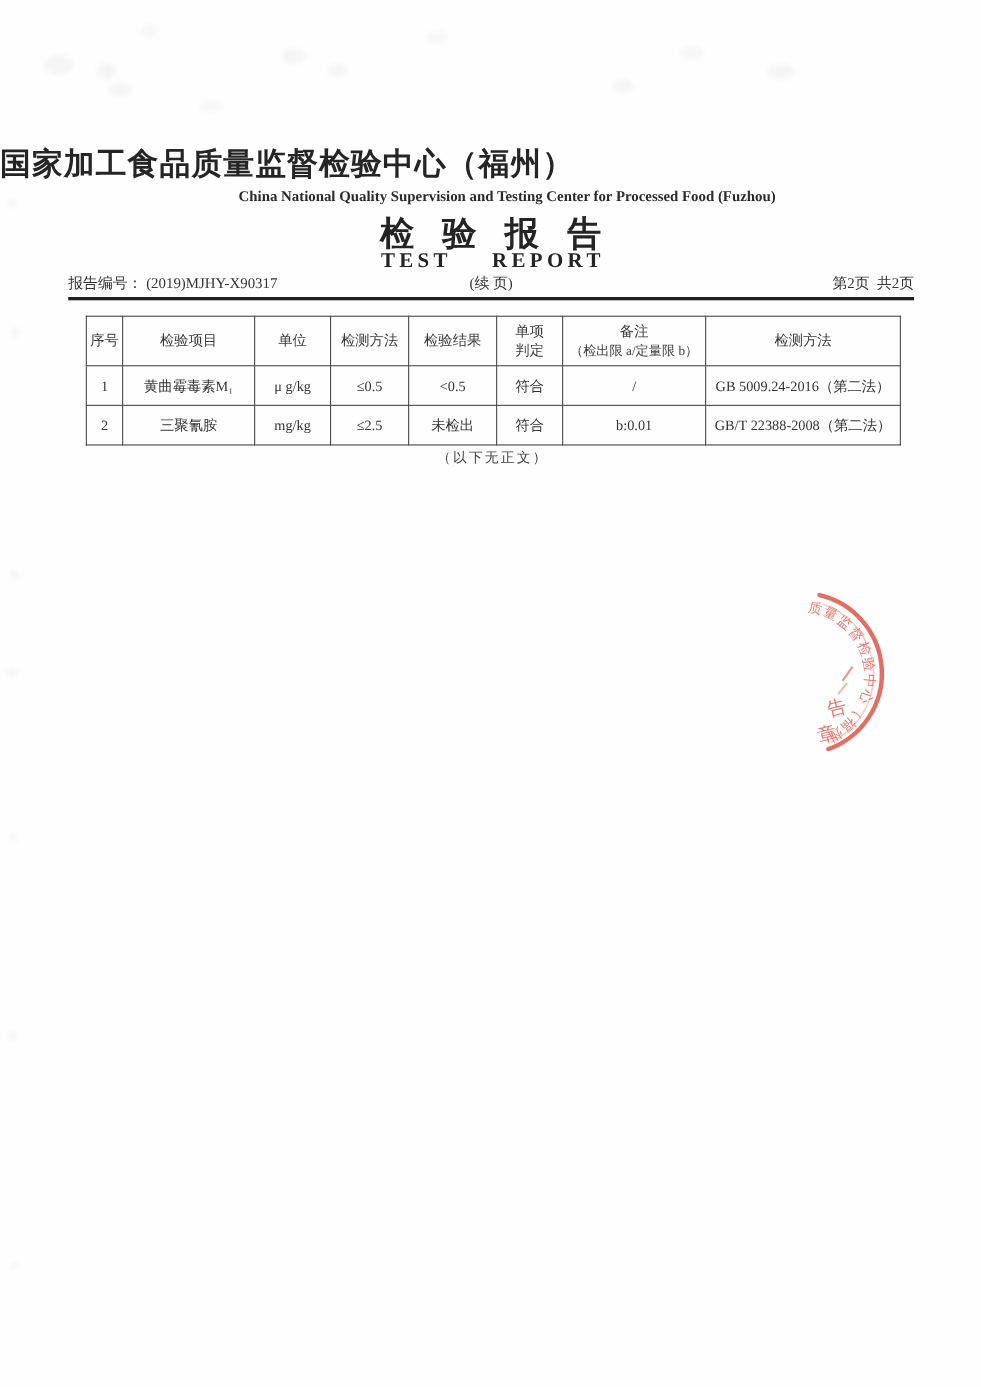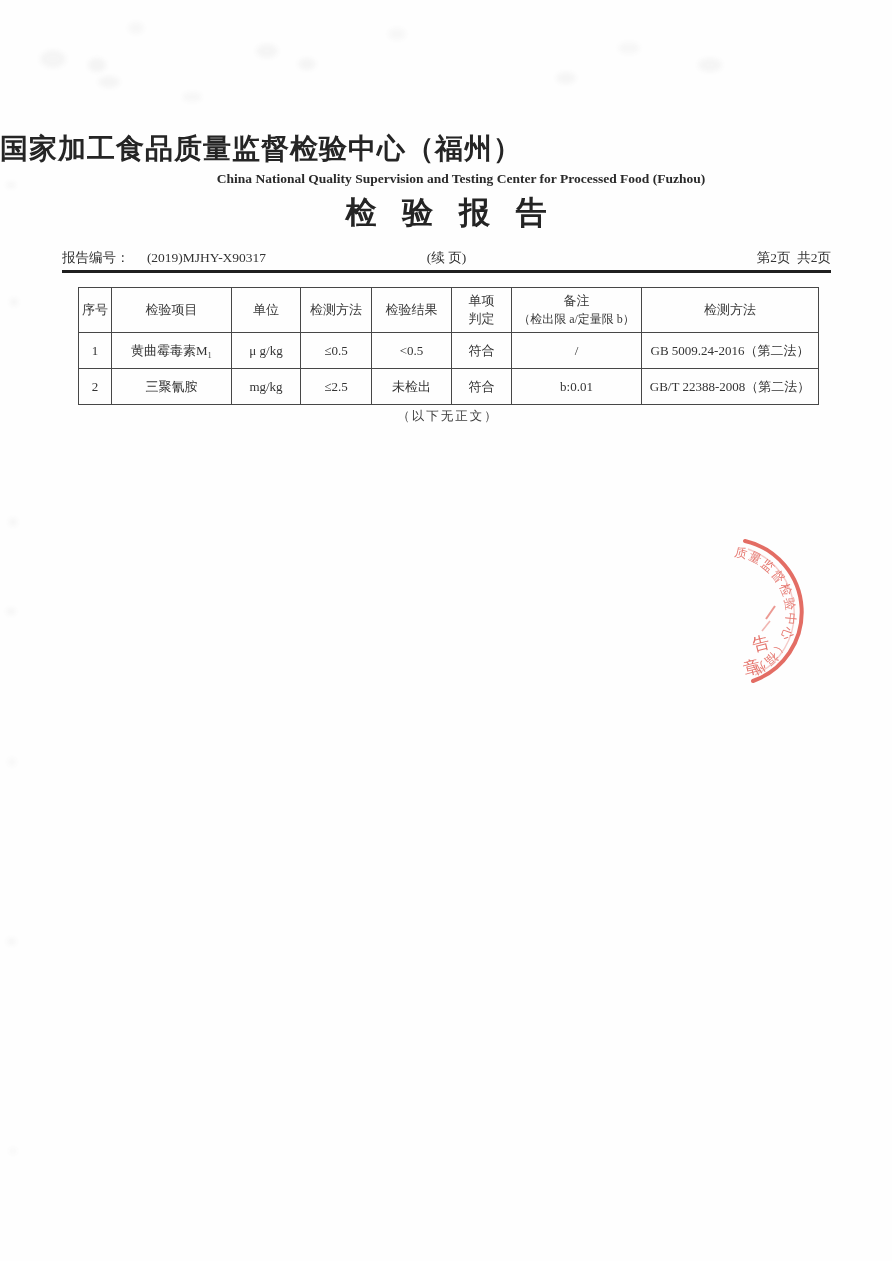--- a/index.html
+++ b/index.html
@@ -30,21 +30,21 @@
   .report-en{
     position:absolute;top:227px;left:0;width:100%;
     text-align:center;font-size:19px;font-weight:bold;color:#242424;
   }
   .report-en span{letter-spacing:4px;word-spacing:28px;margin-right:-4px;}
   .meta-row{
     position:absolute;top:249px;left:62px;width:769px;height:18px;
     font-size:13.5px;color:#333;
   }
   .meta-left{position:absolute;left:0;top:0;}
-  .meta-left .lbl{margin-right:14px;}
+  .meta-left .lbl{}
   .meta-center{position:absolute;left:0;width:100%;text-align:center;top:0;}
   .meta-right{position:absolute;right:0;top:0;}
   .rule{
     position:absolute;top:270px;left:62px;width:769px;height:3px;
     background:#1f1f1f;
   }
   
   table.results{
     position:absolute;left:78px;top:287px;width:740px;
     border-collapse:collapse;table-layout:fixed;
@@ -97,20 +97,23 @@
   <i class="artifact" style="left:9px;top:518px;width:8px;height:8px;opacity:.05"></i>
   <i class="artifact" style="left:6px;top:608px;width:10px;height:7px;opacity:.05"></i>
   <i class="artifact" style="left:8px;top:758px;width:8px;height:8px;opacity:.04"></i>
   <i class="artifact" style="left:7px;top:938px;width:9px;height:7px;opacity:.05"></i>
   <i class="artifact" style="left:9px;top:1148px;width:8px;height:6px;opacity:.04"></i>
 
   <div class="title-cn">国家加工食品质量监督检验中心（福州）</div>
   <div class="title-en">China National Quality Supervision and Testing Center for Processed Food (Fuzhou)</div>
   <div class="report-cn">
     <span>检 验 报 告</span>
+  </div>
+  <div class="report-en">
+    <span>TEST REPORT</span>
   </div>
 
   <div class="meta-row">
     <div class="meta-left">
       <span class="lbl pre">报告编号：</span>
       <span class="pre">(2019)MJHY-X90317</span>
     </div>
     <div class="meta-center pre">(续 页)</div>
     <div class="meta-right pre">第2页  共2页</div>
   </div>

